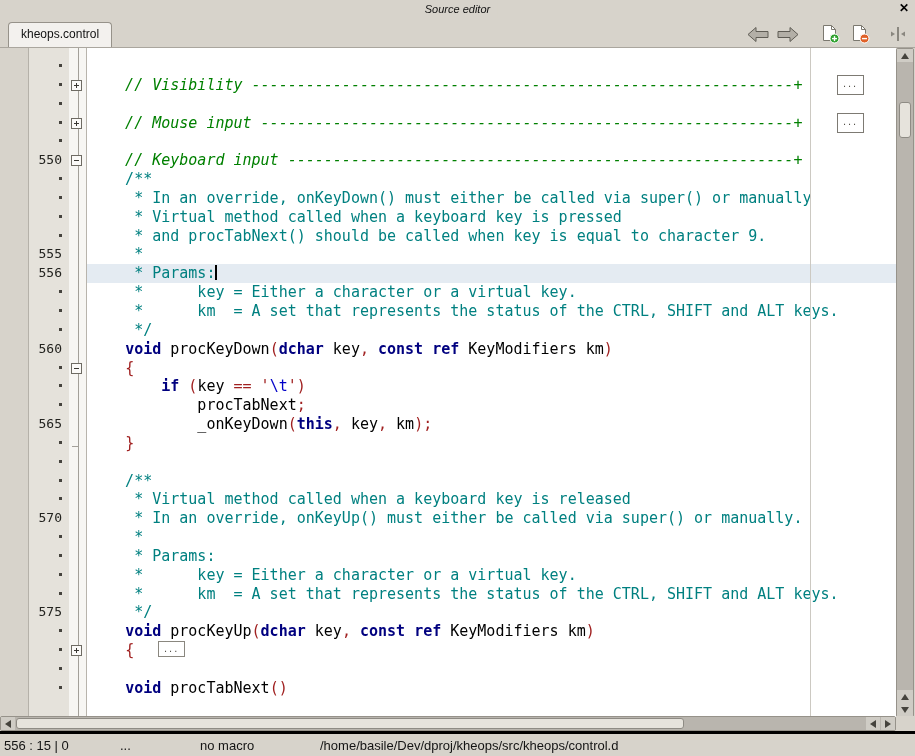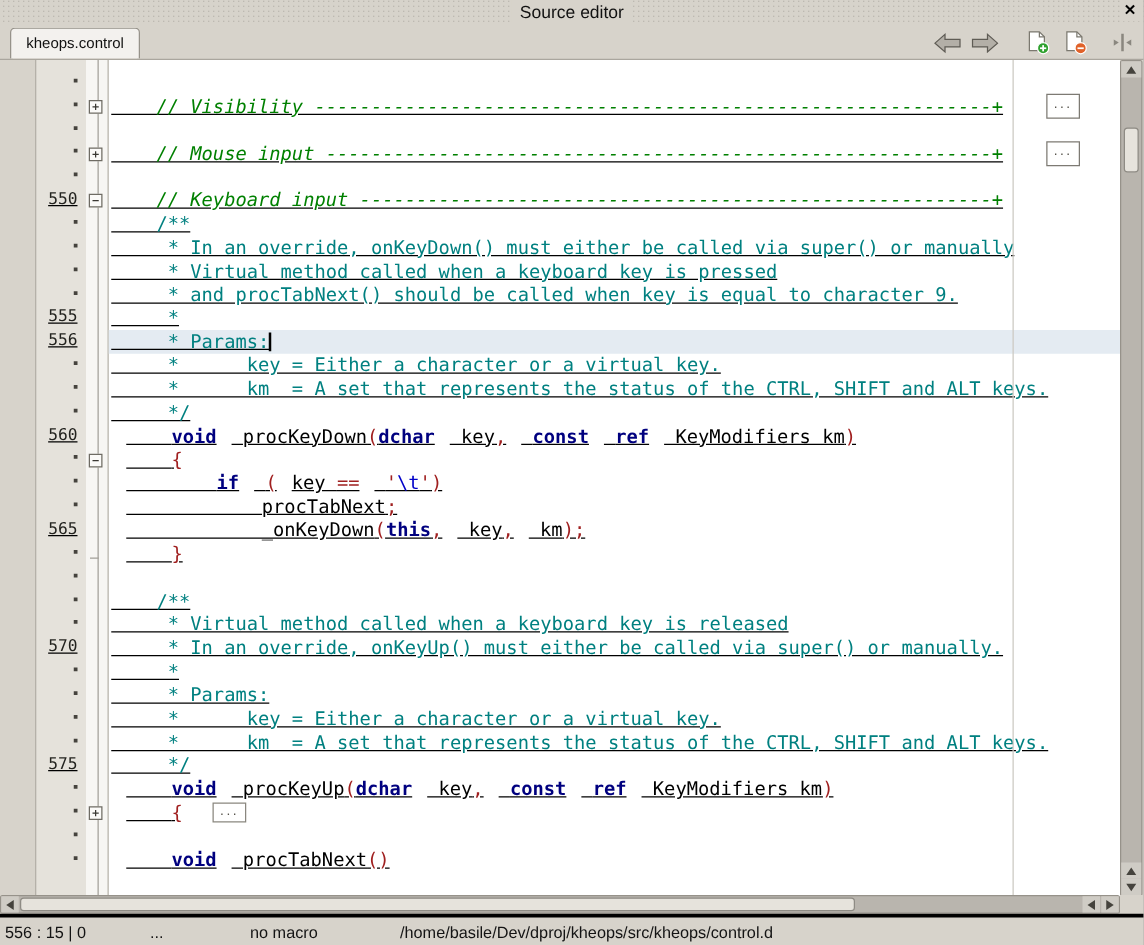--- a/index.html
+++ b/index.html
@@ -11,21 +11,21 @@
   }
   
   .titlebar{
     position:absolute;left:0;top:0;width:915px;height:18px;
     background-color:#d7d3cb;
     background-image:radial-gradient(#a9a59d 22%,transparent 24%);
     background-size:4px 4px;background-position:1px 7px;
   }
   .titlebar .title{
     position:absolute;left:50%;top:0;transform:translateX(-50%);
-    background:#d7d3cb;padding:0 7px;line-height:18px;font-size:14px;color:#111;
+    background:#d7d3cb;padding:0 7px;line-height:18px;font-size:11px;color:#111;font-style:italic;
   }
   .titlebar .close{
     position:absolute;right:3px;top:0;background:#d7d3cb;padding:0 3px;
     line-height:17px;font-size:12px;font-weight:bold;color:#000;cursor:default;
   }
   
   .toolbar{position:absolute;left:0;top:18px;width:915px;height:29px;background:#d7d3cb;}
   .tab{
     position:absolute;left:8px;bottom:0;height:25px;padding:0 12px;
     background:#f3f1ee;border:1px solid #96928a;border-bottom:none;
@@ -36,21 +36,21 @@
   .tool.narrow{width:22px;}
   .tool.gap{margin-left:12px;}
   
   .editor{
     position:absolute;left:0;top:47px;width:915px;height:669px;
     background:#d7d3cb;border-top:1px solid #aaa69e;
   }
   .rows-wrap{
     position:absolute;left:28px;top:0;width:868px;height:669px;overflow:hidden;
     background:linear-gradient(90deg,#e5e2db 0 40px,#f7f6f3 40px 58px,#ffffff 58px);
-    border-left:1px solid #b5b1a9;padding-top:9px;text-decoration:underline;
+    border-left:1px solid #b5b1a9;padding-top:9px;
   }
   .fold-line{position:absolute;left:49px;top:0;bottom:0;width:1px;background:#a3a099;}
   .fold-sep {position:absolute;left:57px;top:0;bottom:0;width:1px;background:#b8b4ac;}
   .margin-line{position:absolute;left:810px;top:0;bottom:0;width:1px;background:#ccc9c2;z-index:3;}
   .row{display:flex;height:18.857px;position:relative;}
   .num{
     width:40px;flex:0 0 40px;text-align:right;padding-right:7px;
     font-family:"DejaVu Sans Mono",monospace;font-size:13px;line-height:18.857px;color:#23231f;
   }
   .dot{display:inline-block;width:3px;height:3px;background:#45433d;vertical-align:middle;margin-bottom:2px;}
@@ -65,21 +65,21 @@
   .txt{
     flex:1;padding-left:2px;white-space:pre;position:relative;
     font-family:"DejaVu Sans Mono",monospace;font-size:15px;line-height:18.857px;color:#000;
   }
   .row.cur .txt{background:#e4ebf2;}
   .tk-kw{color:#00007f;font-weight:bold;}
   .tk-cm{color:#008000;font-style:italic;}
   .tk-doc{color:#008080;}
   .tk-sym{color:#a02020;}
   .tk-esc{color:#0000c8;}
-  .tk-pl{color:#000;margin-left:12px;}
+  .tk-pl{color:#000;}
   .caret{display:inline-block;width:2px;height:15px;background:#000;vertical-align:middle;margin-bottom:2px;}
   .ebox{
     display:inline-block;width:27px;height:16px;border:1px solid #8a877f;background:#fff;
     margin-left:24px;vertical-align:middle;text-align:center;color:#55524a;
     font-family:"Liberation Sans",sans-serif;font-size:11px;line-height:12px;letter-spacing:2px;margin-bottom:3px;
   }
   .rbox{
     position:absolute;left:808px;top:-1px;width:27px;height:20px;border:1px solid #7d7a73;background:#fff;
     text-align:center;color:#55524a;font-family:"Liberation Sans",sans-serif;
     font-size:11px;line-height:15px;letter-spacing:2px;z-index:4;

